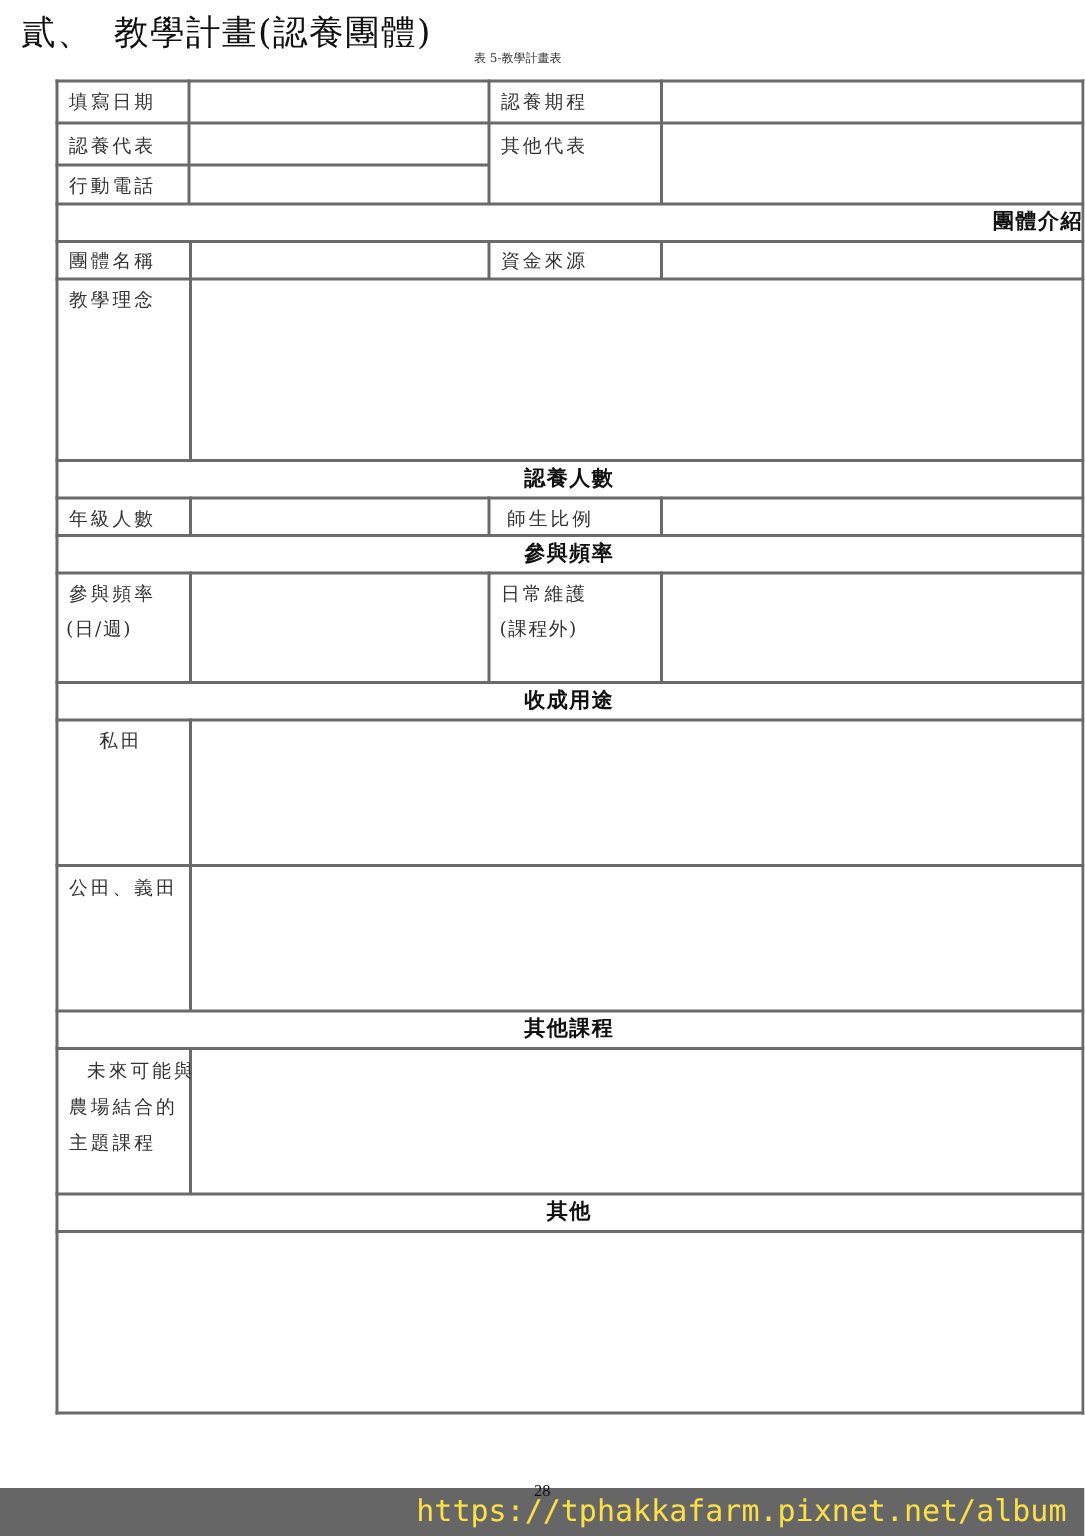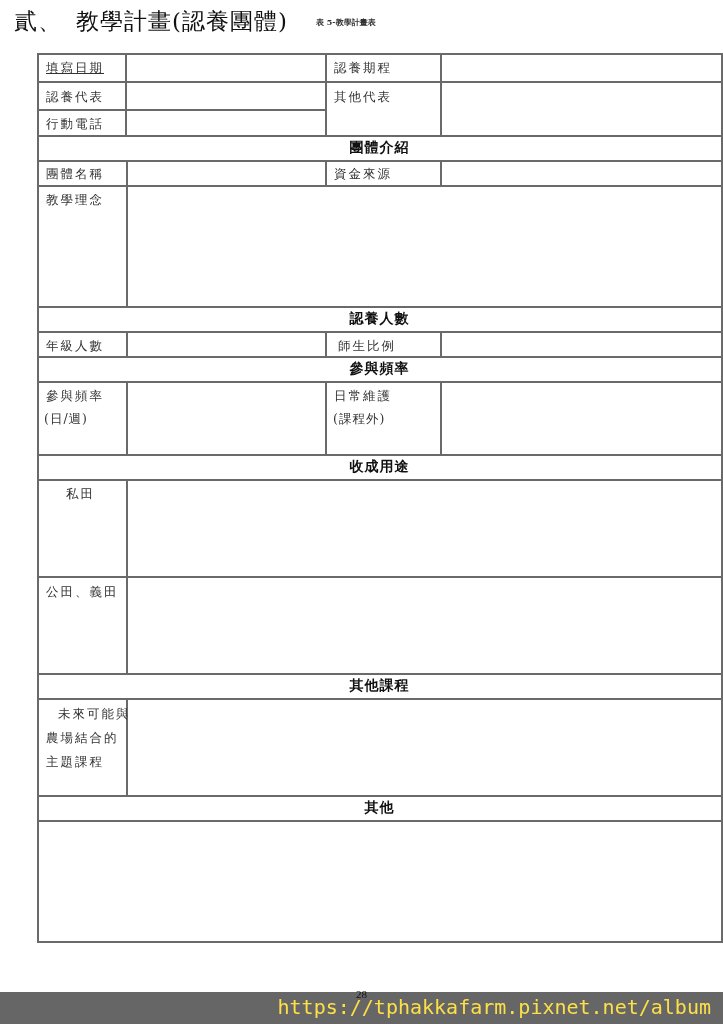--- a/index.html
+++ b/index.html
@@ -1,20 +1,20 @@
 <!DOCTYPE html>
 <html><head>
 <meta charset="utf-8">
 <style>
   html, body { margin:0; padding:0; }
   body { width:723px; height:1024px; position:relative; background:#ffffff; overflow:hidden;
          font-family:"DejaVu Serif","Liberation Serif",serif; color:#222; }
   .heading { position:absolute; left:14px; top:6px; font-size:23px; font-weight:normal; letter-spacing:1px; color:#111; white-space:nowrap; }
   .heading .num { margin-right:14px; }
-  .caption { position:absolute; left:316px; top:17px; font-size:8px; color:#333; white-space:nowrap;font-weight:bold; }
+  .caption { position:absolute; left:316px; top:33px; font-size:8px; color:#333; white-space:nowrap; }
   .hl { position:absolute; height:2px; background:#6a6a6a; }
   .vl { position:absolute; width:2px; background:#6a6a6a; }
   .lbl { position:absolute; font-size:12.5px; letter-spacing:2px; color:#333; white-space:nowrap; line-height:24px; }
   .sec { position:absolute; left:37px; width:685px; text-align:center; font-size:14px; font-weight:bold; color:#111; letter-spacing:1px; }
   .cell { position:absolute; }
   .footer { position:absolute; left:0; top:992px; width:723px; height:32px; background:#666666; }
   .footer .url { position:absolute; right:12px; top:3px; font-family:"DejaVu Sans Mono","Liberation Mono",monospace; font-size:20px; color:#fde047; white-space:nowrap; }
   .pageno { position:absolute; left:356px; top:988px; font-size:11px; color:#111; font-family:"Liberation Serif",serif; }
 </style>
 </head>
@@ -61,34 +61,34 @@
   <div class="vl" style="left:325px;top:331px;height:26px;"></div>
   <div class="vl" style="left:440px;top:331px;height:26px;"></div>
 
   <div class="vl" style="left:126px;top:381px;height:74px;"></div>
   <div class="vl" style="left:325px;top:381px;height:74px;"></div>
   <div class="vl" style="left:440px;top:381px;height:74px;"></div>
 
   <div class="vl" style="left:126px;top:479px;height:195px;"></div>
   <div class="vl" style="left:126px;top:698px;height:98px;"></div>
 
-  <div class="lbl" style="left:46px;top:56px;text-decoration:underline;">填寫日期</div>
+  <div class="lbl" style="left:46px;top:56px;">填寫日期</div>
   <div class="cell" style="left:128px;top:55px;width:196px;height:26px;"></div>
   <div class="lbl" style="left:334px;top:56px;">認養期程</div>
   <div class="cell" style="left:443px;top:55px;width:277px;height:26px;"></div>
 
   <div class="lbl" style="left:46px;top:85px;">認養代表</div>
   <div class="cell" style="left:128px;top:83px;width:196px;height:26px;"></div>
   <div class="lbl" style="left:334px;top:85px;">其他代表</div>
   <div class="cell" style="left:443px;top:83px;width:277px;height:52px;"></div>
 
   <div class="lbl" style="left:46px;top:112px;">行動電話</div>
   <div class="cell" style="left:128px;top:111px;width:196px;height:24px;"></div>
 
-  <div class="sec" style="top:139px;">團體介紹</div>
+  <div class="sec" style="top:139px;text-align:right;">團體介紹</div>
 
   <div class="lbl" style="left:46px;top:162px;">團體名稱</div>
   <div class="cell" style="left:129px;top:162px;width:195px;height:23px;"></div>
   <div class="lbl" style="left:334px;top:162px;">資金來源</div>
   <div class="cell" style="left:443px;top:162px;width:277px;height:23px;"></div>
 
   <div class="lbl" style="left:46px;top:188px;">教學理念</div>
   <div class="cell" style="left:129px;top:187px;width:591px;height:119px;"></div>
 
   <div class="sec" style="top:310px;">認養人數</div>

